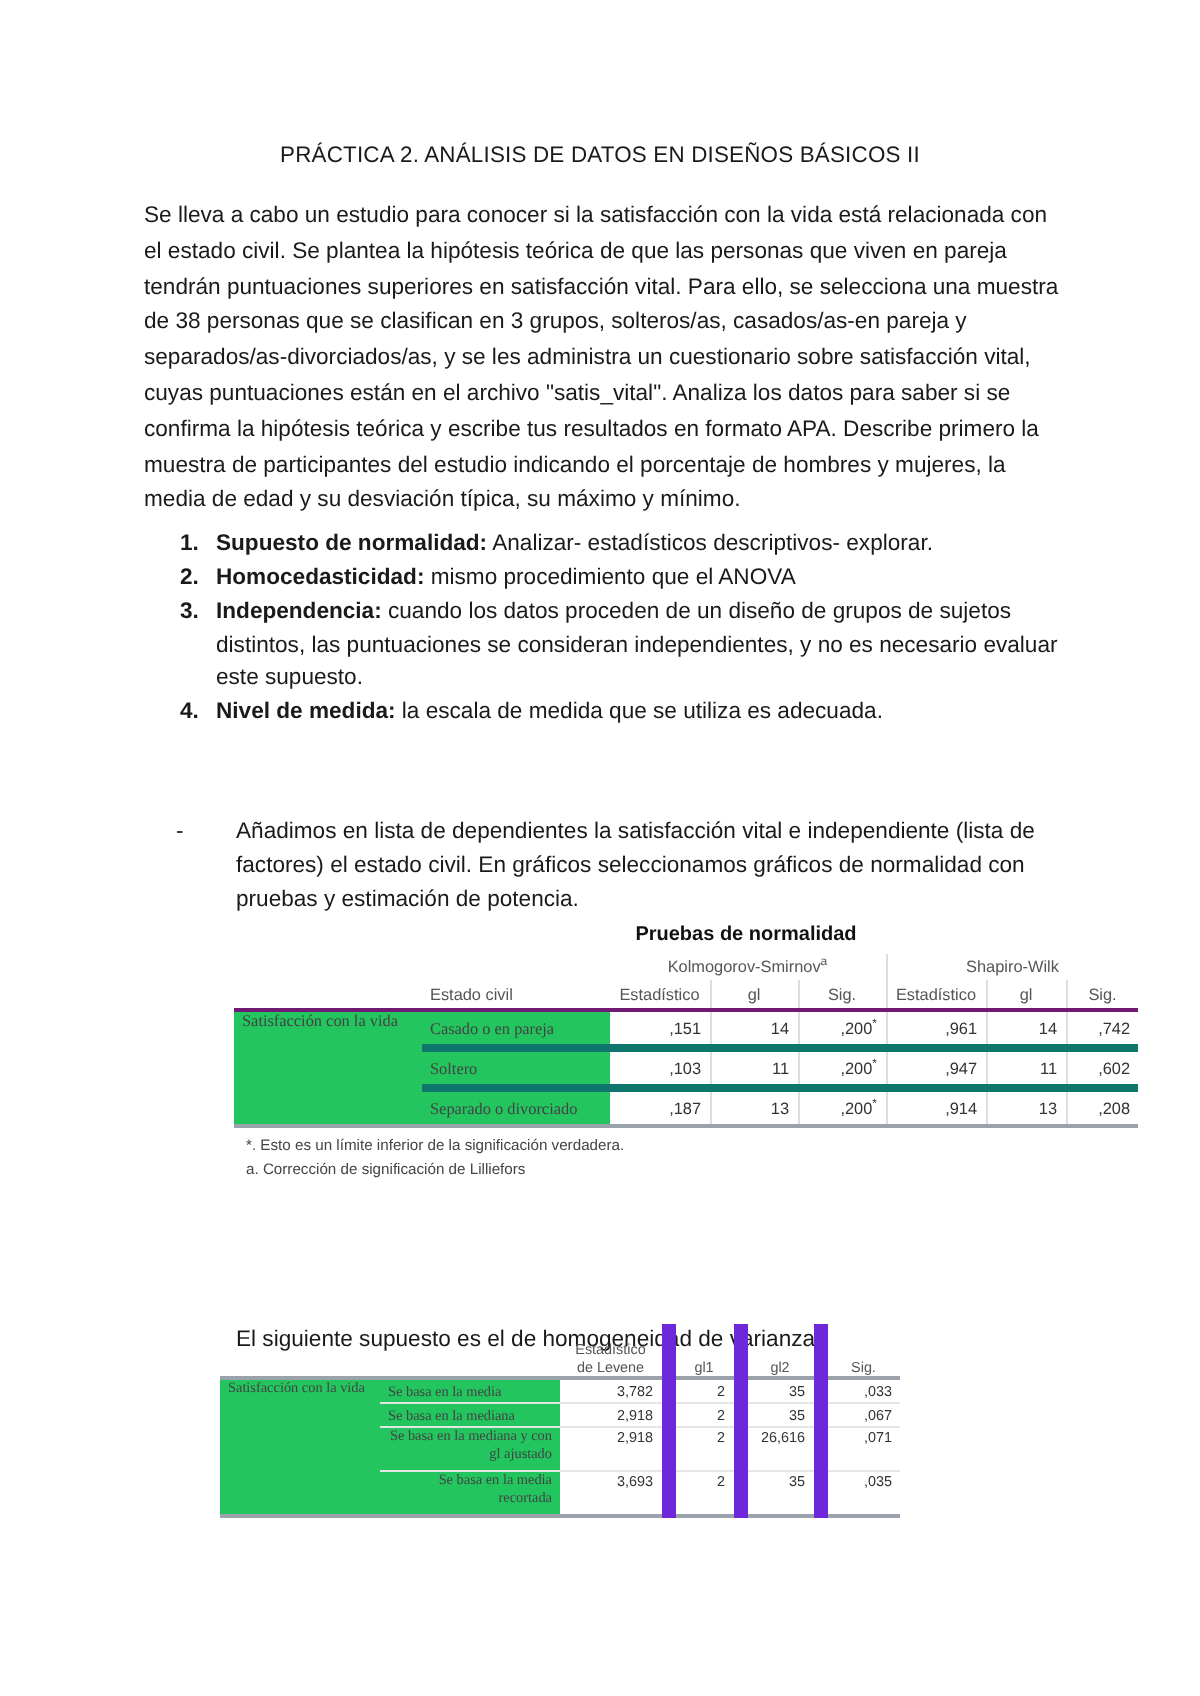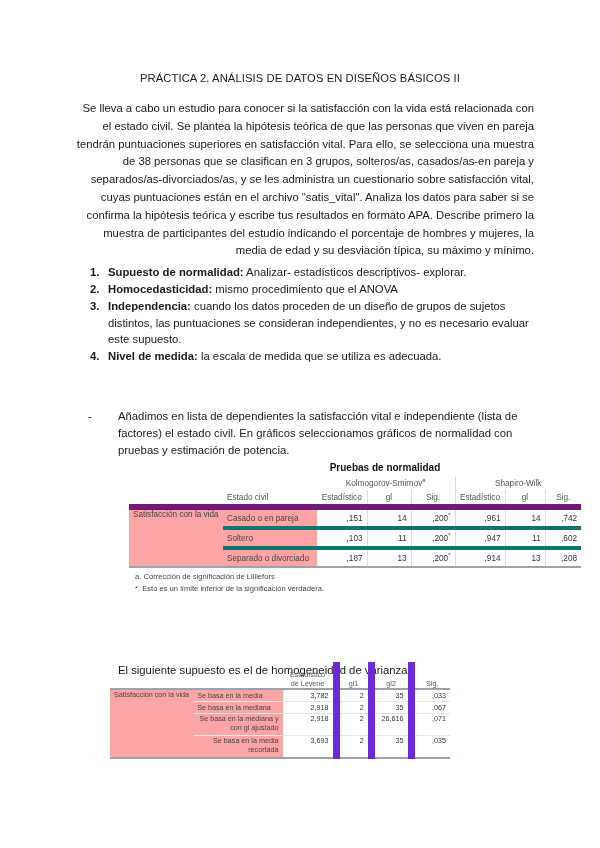--- a/index.html
+++ b/index.html
@@ -2,45 +2,45 @@
 <html><head>
 <meta charset="utf-8">
 <style>
   html, body { margin:0; padding:0; background:#ffffff; }
   body { width:600px; height:848px; position:relative; overflow:hidden;
          font-family:"Liberation Sans", sans-serif; color:#1a1a1a; }
   .page { position:absolute; left:0; top:0; width:600px; height:848px;border-radius:28px; }
   .title { position:absolute; top:72px; left:0; width:600px; text-align:center;
            font-size:11.2px; letter-spacing:0.1px; }
   .para { position:absolute; left:72px; width:462px; font-size:11.3px; line-height:17.8px; }
-  .p1 { top:100px;text-align:right; }
+  .p1 { top:100px; }
   .p2 { top:249px; }
   ol.assump { position:absolute; left:72px; top:264px; width:462px; margin:0; padding:0;
               list-style:none; font-size:11.3px; line-height:16.2px; }
   ol.assump li { position:relative; padding-left:36px; margin-bottom:1px; }
   ol.assump li .num { position:absolute; left:18px; font-weight:bold; }
   ol.assump li b { font-weight:bold; }
   .vivd { position:absolute; left:72px; top:367px; font-size:11.3px; line-height:16.5px; }
   .bullet { position:absolute; left:88px; top:408px; width:444px; font-size:11.3px; line-height:17.2px; }
   .bullet .dash { position:absolute; left:0; top:0; }
   .bullet .btext { margin-left:30px; }
 
   
   .spss { position:absolute; font-family:"Liberation Sans", sans-serif; color:#333; }
   .spss .tcap { text-align:center; font-weight:bold; color:#111; }
   .spss table { border-collapse:collapse; }
   .spss td { padding:0 4px; white-space:nowrap; }
-  .rowhead { background:#fca5a5; color:#444; }
+  .rowhead { background:#22c55e; color:#444;font-family:Liberation Serif, serif; }
   .num { text-align:right; }
-  .norm { left:117px; top:462px; width:452px; font-size:8.2px;padding-left:12px; }
+  .norm { left:105px; top:462px; width:452px; font-size:8.2px;padding-left:12px; }
   .norm .tcap { font-size:10px; margin-bottom:4px; padding-left:60px; }
   .norm table { width:452px; }
   .norm td { height:16px; }
   .norm .grp td { height:13px; color:#555; }
-  .norm .hdr td { border-bottom:6px solid #701a75; color:#555; height:14px; }
+  .norm .hdr td { border-bottom:2px solid #701a75; color:#555; height:14px; }
   .norm .vsep { border-right:1px solid #ddd; }
   .norm .bot td { border-bottom:2px solid #9aa3ab; }
   .norm .mid td { border-bottom:4px solid #0f766e; }
   .foot { font-size:7.6px; color:#444; margin-top:3px; line-height:11.5px; padding-left:6px; }
   sup { font-size:6px; vertical-align:super; line-height:0; }
 
   .homo { left:110px; top:662px; width:340px; font-size:7.2px; }
   .homo .tcap { font-size:8.4px; margin-bottom:2px; padding-left:40px; }
   .homo table { width:340px; }
   .homo .hdr td { border-bottom:2px solid #9aa3ab; color:#555; height:26px; vertical-align:bottom; }
@@ -129,22 +129,22 @@
         <td class="num vsep">,187</td>
         <td class="num vsep">13</td>
         <td class="num vsep"><span>,200</span><sup>*</sup></td>
         <td class="num vsep">,914</td>
         <td class="num vsep">13</td>
         <td class="num">,208</td>
       </tr>
     </tbody>
       </table>
     <div class="foot">
+      <div>*. Esto es un límite inferior de la significación verdadera.</div>
       <div>a. Corrección de significación de Lilliefors</div>
-      <div>*. Esto es un límite inferior de la significación verdadera.</div>
     </div>
   </div>
 
 
   <div class="para" style="left:118px;top:638px;width:430px;margin-top:24px;">El siguiente supuesto es el de homogeneidad de varianza,</div>
 
   <div class="spss homo">
     <table>
       <colgroup>
           <col style="width:80px">

